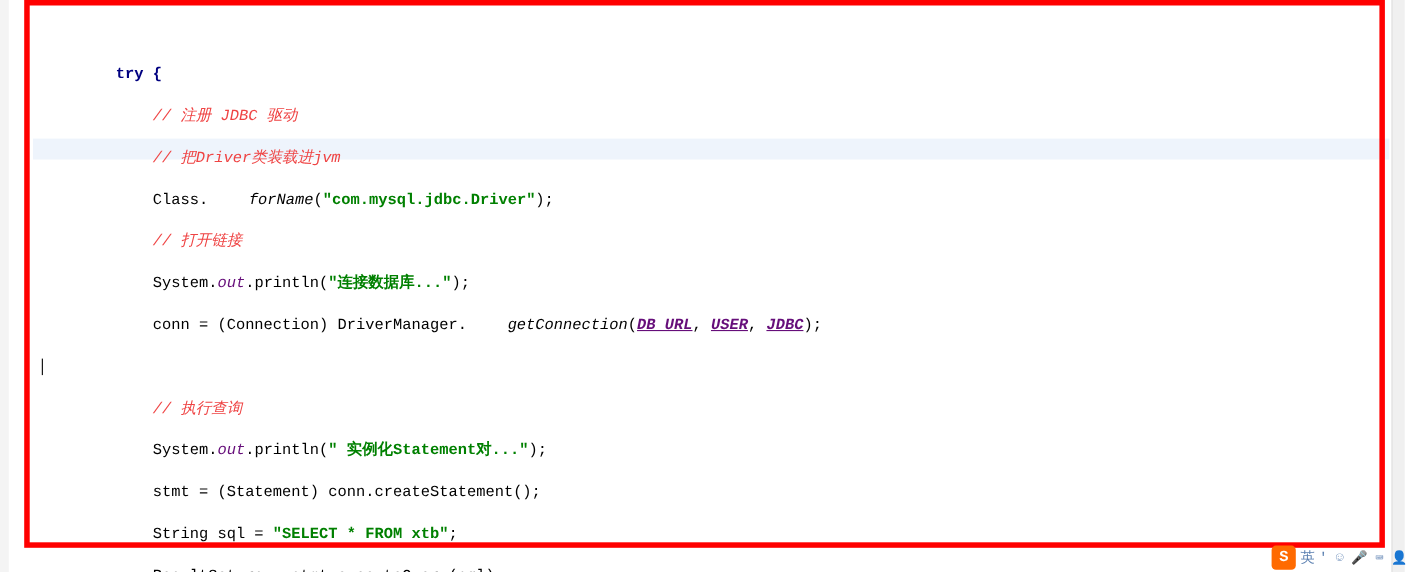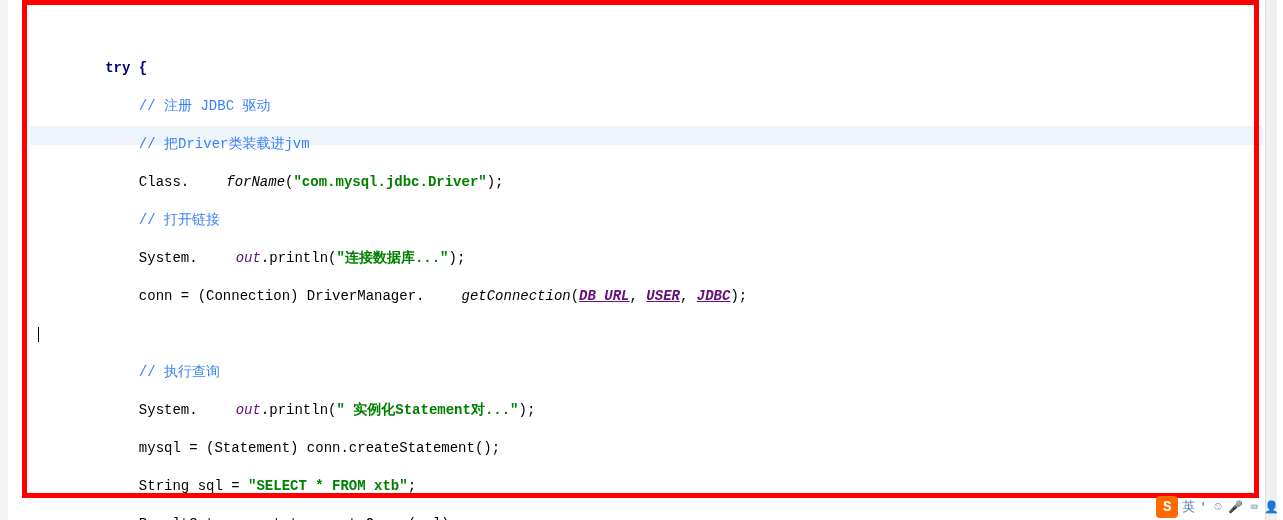--- a/index.html
+++ b/index.html
@@ -46,24 +46,24 @@
     }
     .cursor {
       display: inline-block;
       width: 1px;
       height: 15px;
       background: #000;
       vertical-align: middle;
     }
     .code-content { position: relative; z-index: 1; }
     .kw { color: #000080; font-weight: bold; }
-    .field { color: #660e7a; font-style: italic; margin-left: 38px; }
+    .field { color: #660e7a; font-style: italic; }
     .method-static { font-style: italic; margin-left: 37px; }
     .str { color: #008000; font-weight: bold; }
-    .comment { color: #3b82f6; }
+    .comment { color: #ef4444; font-style: italic; }
     .const { color: #660e7a; font-style: italic; font-weight: bold; text-decoration: underline; }
     .scrollbar-v {
       position: absolute;
       right: 6px;
       top: 0;
       bottom: 0;
       width: 12px;
       background: #f0f0f0;
       border-left: 1px solid #e0e0e0;
     }
@@ -106,21 +106,21 @@
 <div class="line">        <span class="kw">try {</span></div>
 <div class="line">            <span class="comment">// 注册 JDBC 驱动</span></div>
 <div class="line">            <span class="comment">// 把Driver类装载进jvm</span></div>
 <div class="line">            <span>Class.</span><span class="method-static">forName</span>(<span class="str">"com.mysql.jdbc.Driver"</span><span>);</span></div>
 <div class="line">            <span class="comment">// 打开链接</span></div>
 <div class="line">            <span>System.</span><span class="field">out</span><span>.println(</span><span class="str">"连接数据库..."</span><span>);</span></div>
 <div class="line">            <span>conn = (Connection) DriverManager.</span><span class="method-static">getConnection</span>(<span class="const">DB_URL</span><span>, </span><span class="const">USER</span><span>, </span><span class="const">JDBC</span><span>);</span></div>
 <div class="line"><span class="cursor"></span></div>
 <div class="line">            <span class="comment">// 执行查询</span></div>
 <div class="line">            <span>System.</span><span class="field">out</span><span>.println(</span><span class="str">" 实例化Statement对..."</span><span>);</span></div>
-<div class="line">            <span>mysql = (Statement) conn.createStatement();</span></div>
+<div class="line">            <span>stmt = (Statement) conn.createStatement();</span></div>
 <div class="line">            <span>String sql = </span><span class="str">"SELECT * FROM xtb"</span>;</div>
 <div class="line">            <span>ResultSet rs = stmt.executeQuery(sql);</span></div>
 
 
 
 
 
 
 
 

